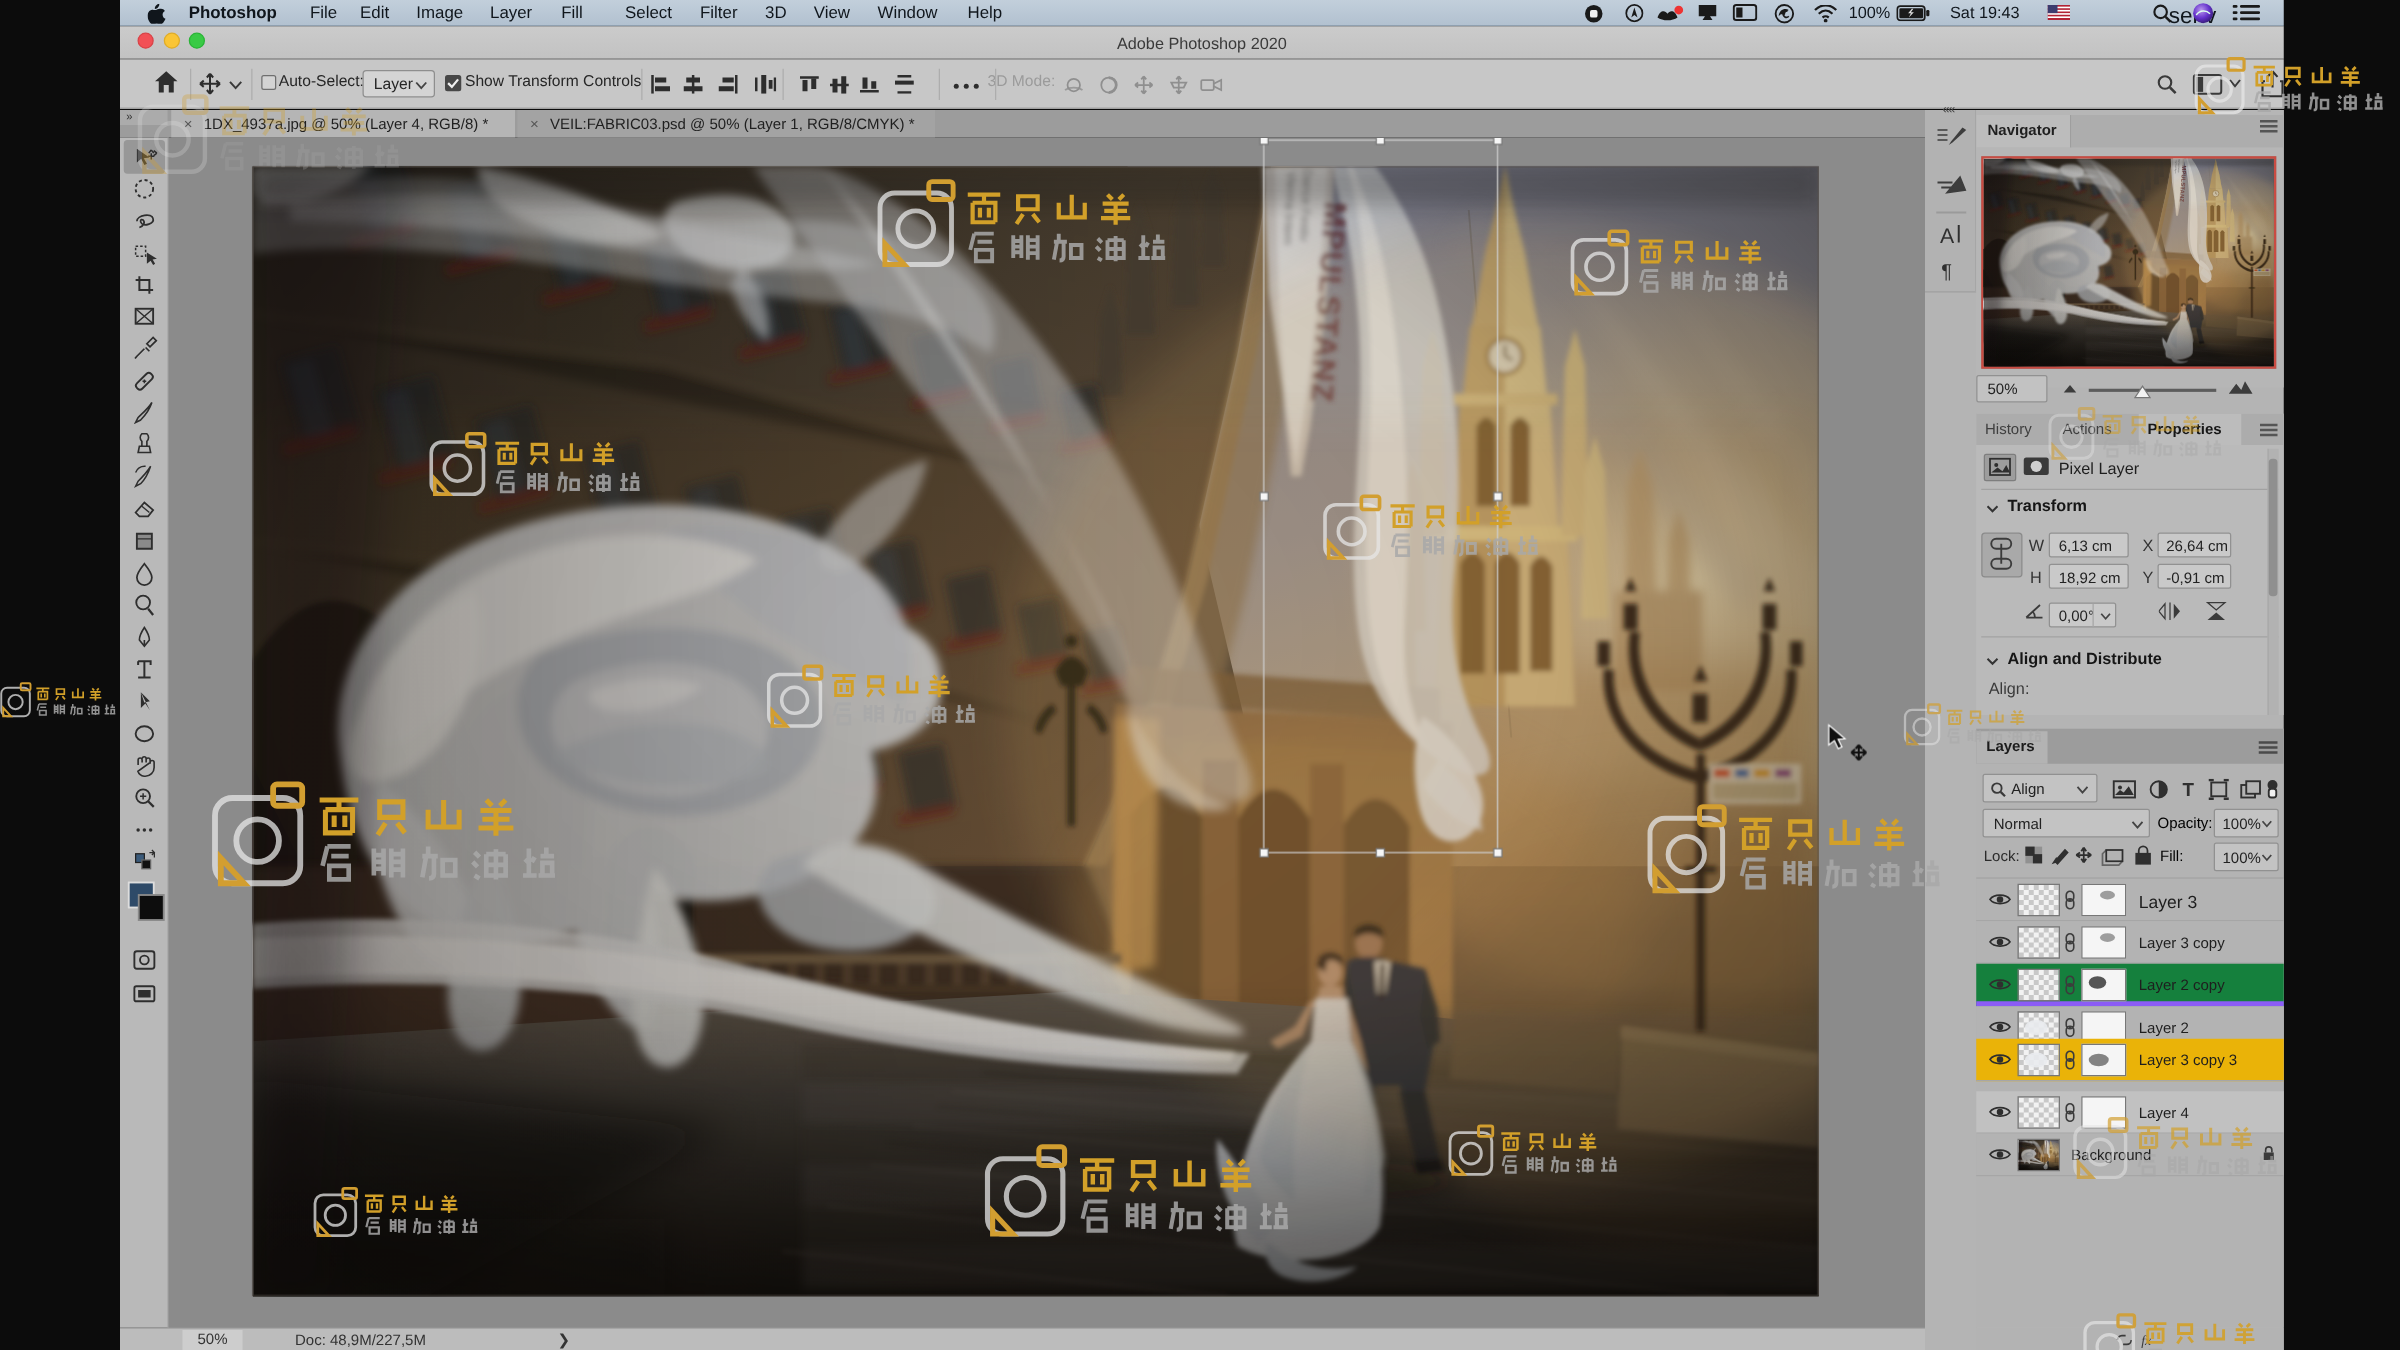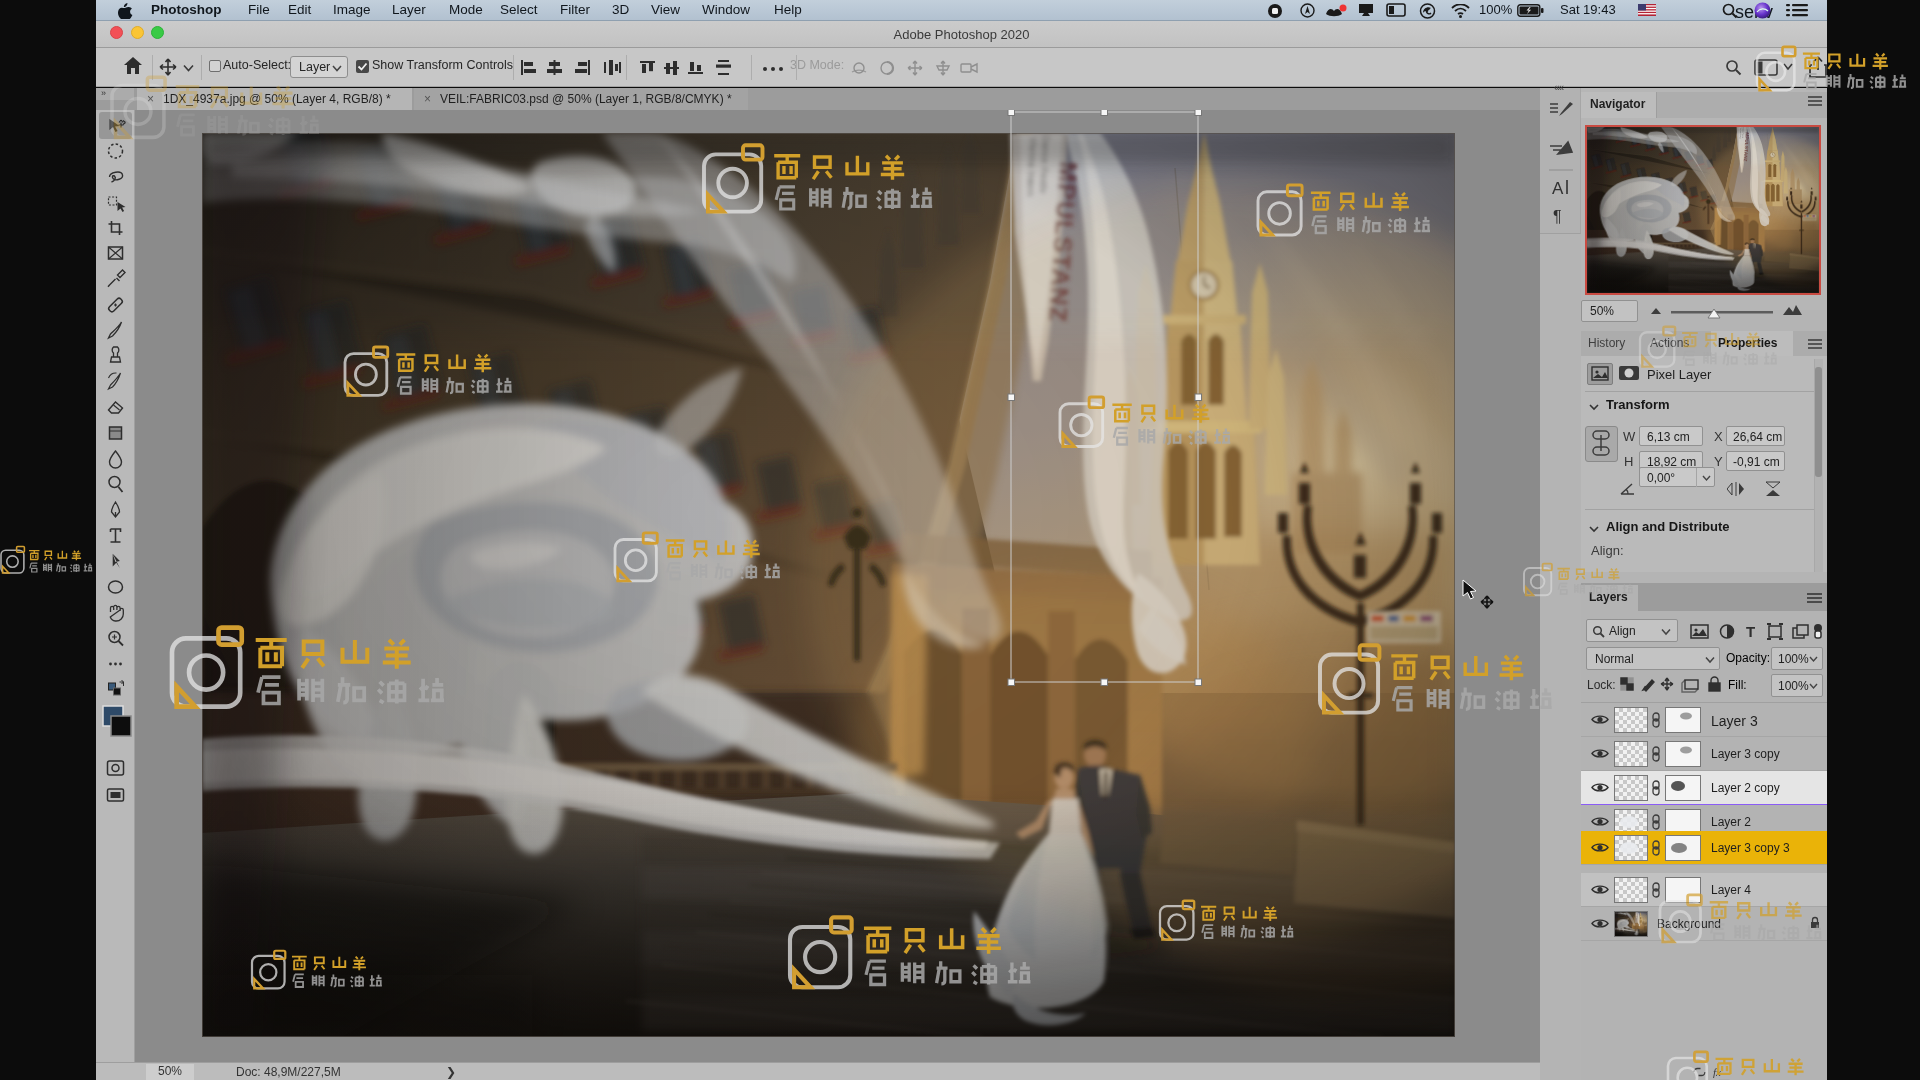--- a/index.html
+++ b/index.html
@@ -46,21 +46,21 @@
   <div id="menubar">
     <svg class="mi" style="left:22px;top:3px" width="15" height="16" viewBox="0 0 15 16">
       <path fill="#10161c" d="M9.4 0 c0.2 1 -0.3 2.1 -0.9 2.8 c-0.6 0.8 -1.7 1.4 -2.6 1.3 c-0.2 -1 0.3 -2 0.9 -2.7 C7.4 0.7 8.5 0.1 9.4 0 Z"></path>
       <path fill="#10161c" d="M7.5 4.9 c0.9 0 2 -0.7 3.3 -0.6 c1.4 0.1 2.4 0.7 3.1 1.7 c-1.2 0.8 -1.9 1.9 -1.8 3.4 c0.1 1.6 1 2.7 2.3 3.3 c-0.5 1.3 -1 2.1 -1.7 3 c-0.7 0.9 -1.5 1.9 -2.6 1.9 c-1.1 0 -1.5 -0.7 -2.8 -0.7 c-1.3 0 -1.7 0.7 -2.8 0.7 c-1.1 0 -2 -1.1 -2.7 -2 C0.5 13.8 -0.4 11 0.2 8.6 C0.6 6.8 2 5.3 3.7 5.1 c1.1 -0.2 2.9 0.8 3.8 -0.2 Z" transform="scale(1,0.95)"></path>
     </svg>
     <b class="mi" style="left:55px">Photoshop</b>
     <span class="mi" style="left:152px">File</span>
     <span class="mi" style="left:192px">Edit</span>
     <span class="mi" style="left:237px">Image</span>
     <span class="mi" style="left:296px">Layer</span>
-    <span class="mi" style="left:353px">Mode</span>
+    <span class="mi" style="left:353px">Fill</span>
     <span class="mi" style="left:404px">Select</span>
     <span class="mi" style="left:464px">Filter</span>
     <span class="mi" style="left:516px">3D</span>
     <span class="mi" style="left:555px">View</span>
     <span class="mi" style="left:606px">Window</span>
     <span class="mi" style="left:678px">Help</span>
 
     <span class="mi" style="left:1383px;font-size:13px">100%</span>
     <span class="mi" style="left:1464px;font-size:13px">Sat 19:43</span>
     <span class="mi" style="left:1639px;font-size:18px">seriv</span>
@@ -876,21 +876,21 @@
       <div class="abs" style="left:133px;top:98px;font-size:13px;color:#333">X</div>
       <div class="panelfield" style="left:145px;top:95px;width:59px;height:20px;padding:3px 0 12px 6px">26,64 cm</div>
       <div class="abs" style="left:43px;top:123px;font-size:13px;color:#333">H</div>
       <div class="panelfield" style="left:58px;top:120px;width:64px;height:20px;padding:3px 0 0 7px">18,92 cm</div>
       <div class="abs" style="left:133px;top:123px;font-size:13px;color:#333">Y</div>
       <div class="panelfield" style="left:145px;top:120px;width:59px;height:20px;padding:3px 0 0 6px">-0,91 cm</div>
 
       <svg class="abs" style="left:38px;top:151px" width="17" height="14" viewBox="0 0 17 14">
           <path d="M2 12 L13 2 M2 12 h13 M9 12 a7 7 0 0 0 -2 -5" stroke="#3a3a3a" stroke-width="1.4" fill="none"></path>
         </svg>
-      <div class="panelfield" style="left:58px;top:136px;width:76px;height:20px;padding:3px 0 0 7px">0,00°
+      <div class="panelfield" style="left:58px;top:151px;width:54px;height:20px;padding:3px 0 0 7px">0,00°
         <svg class="abs" style="right:3px;top:7px" width="9" height="7" viewBox="0 0 9 7">
             <path d="M1 1 l3.5 4 3.5 -4" stroke="#444" stroke-width="1.4" fill="none"></path>
           </svg>
         <div class="abs" style="right:17px;top:0;width:1px;height:19px;background:#a5a5a5"></div>
       </div>
       <svg class="abs" style="left:146px;top:150px" width="26" height="16" viewBox="0 0 26 16">
           <path d="M5 2 v12 l-5 -6 z" fill="none" stroke="#3a3a3a"></path>
           <path d="M9 1 v14" stroke="#3a3a3a"></path>
           <path d="M12 2 v12 l5 -6 z" fill="#3a3a3a"></path>
         </svg>
@@ -995,21 +995,21 @@
           </svg>
           <div class="abs" style="left:33px;top:4px;width:34px;height:26px;border:1px solid #777;background:repeating-conic-gradient(#c8c8c8 0% 25%, #f2f2f2 0% 50%) 0 0/8px 8px"></div>
           <svg class="abs" style="left:70px;top:8px" width="10" height="18" viewBox="0 0 10 18">
             <path d="M5 2 a3 3 0 0 1 3 3 v2 a3 3 0 0 1 -6 0 V5 a3 3 0 0 1 3 -3 M5 8 v2 M5 16 a3 3 0 0 1 -3 -3 v-2 a3 3 0 0 1 6 0 v2 a3 3 0 0 1 -3 3" fill="none" stroke="#3c3c3c" stroke-width="1.3"></path>
           </svg>
           <div class="abs" style="left:84px;top:4px;width:36px;height:26px;background:#f5f5f5;border:1px solid #777"><svg width="34" height="24">
               <ellipse cx="20" cy="8" rx="6" ry="3.5" fill="#777" opacity="0.7"></ellipse>
             </svg></div>
           <div class="abs" style="left:130px;top:10px;font-size:12px;color:#1e1e1e">Layer 3 copy</div>
         </div>
-      <div class="abs" style="left:0;top:188px;width:246px;height:34px;background:#e5e5e5;border-bottom:1px solid #8b5cf6">
+      <div class="abs" style="left:0;top:188px;width:246px;height:34px;background:#15803d;border-bottom:4px solid #8b5cf6">
           <svg class="abs" style="left:10px;top:10px" width="18" height="13" viewBox="0 0 18 13">
             <path d="M1 6.5 C4 2 14 2 17 6.5 C14 11 4 11 1 6.5 Z" fill="none" stroke="#2e2e2e" stroke-width="1.4"></path>
             <circle cx="9" cy="6.5" r="2.6" fill="#2e2e2e"></circle>
           </svg>
           <div class="abs" style="left:33px;top:4px;width:34px;height:26px;border:1px solid #777;background:repeating-conic-gradient(#c8c8c8 0% 25%, #f2f2f2 0% 50%) 0 0/8px 8px"></div>
           <svg class="abs" style="left:70px;top:8px" width="10" height="18" viewBox="0 0 10 18">
             <path d="M5 2 a3 3 0 0 1 3 3 v2 a3 3 0 0 1 -6 0 V5 a3 3 0 0 1 3 -3 M5 8 v2 M5 16 a3 3 0 0 1 -3 -3 v-2 a3 3 0 0 1 6 0 v2 a3 3 0 0 1 -3 3" fill="none" stroke="#3c3c3c" stroke-width="1.3"></path>
           </svg>
           <div class="abs" style="left:84px;top:4px;width:36px;height:26px;background:#f5f5f5;border:1px solid #777"><svg width="34" height="24">
               <ellipse cx="12" cy="10" rx="7" ry="5" fill="#555"></ellipse>

